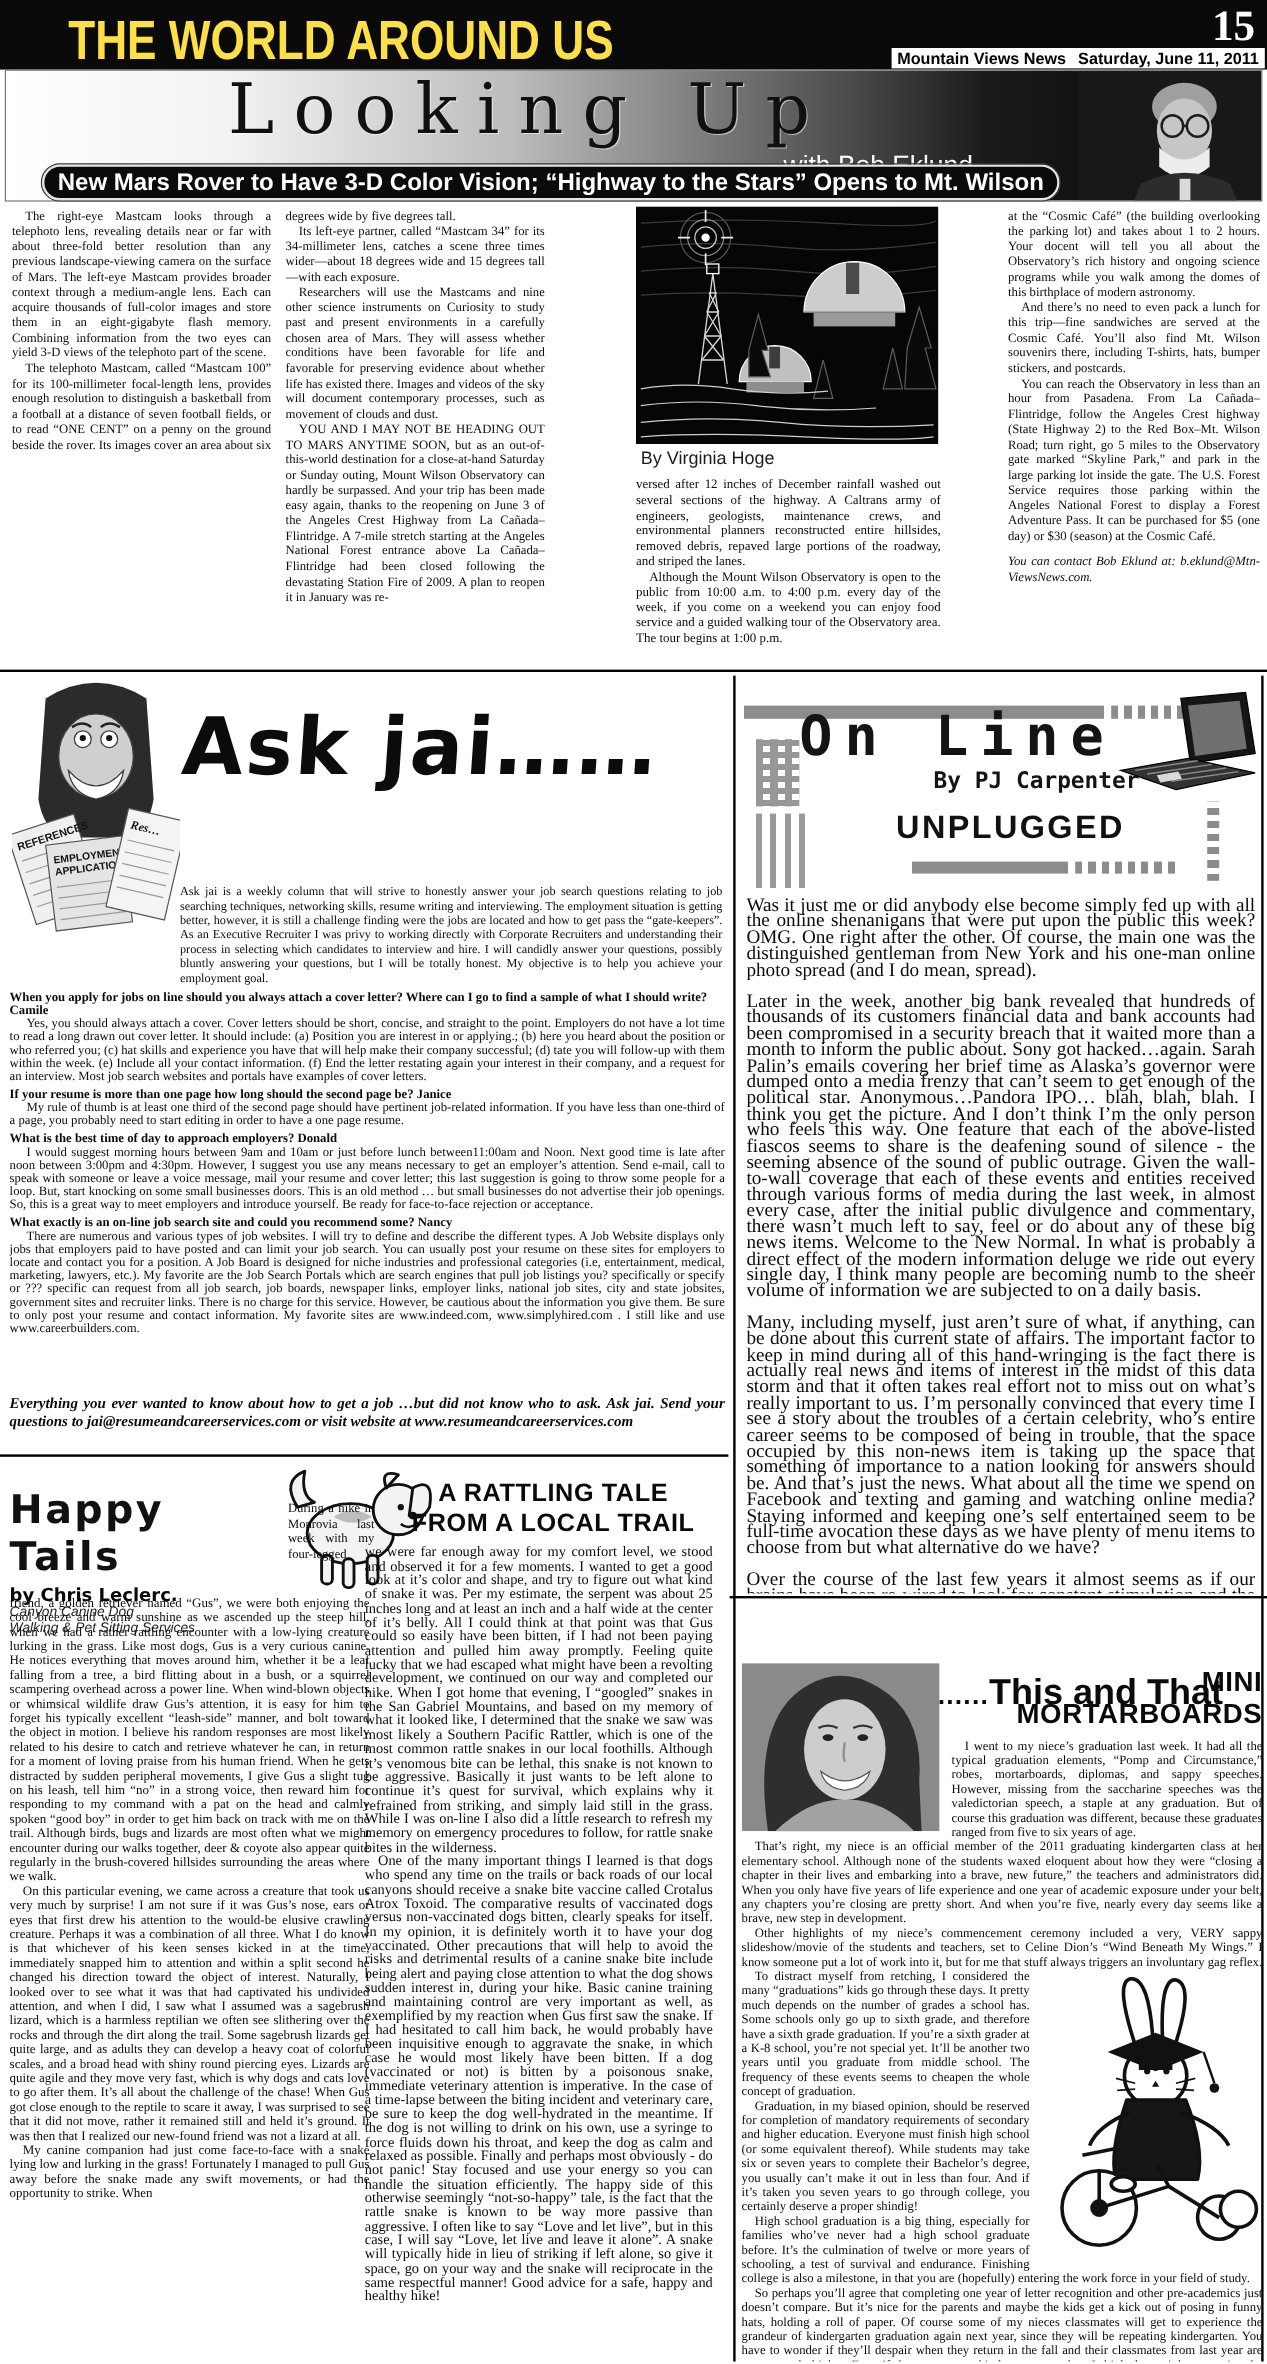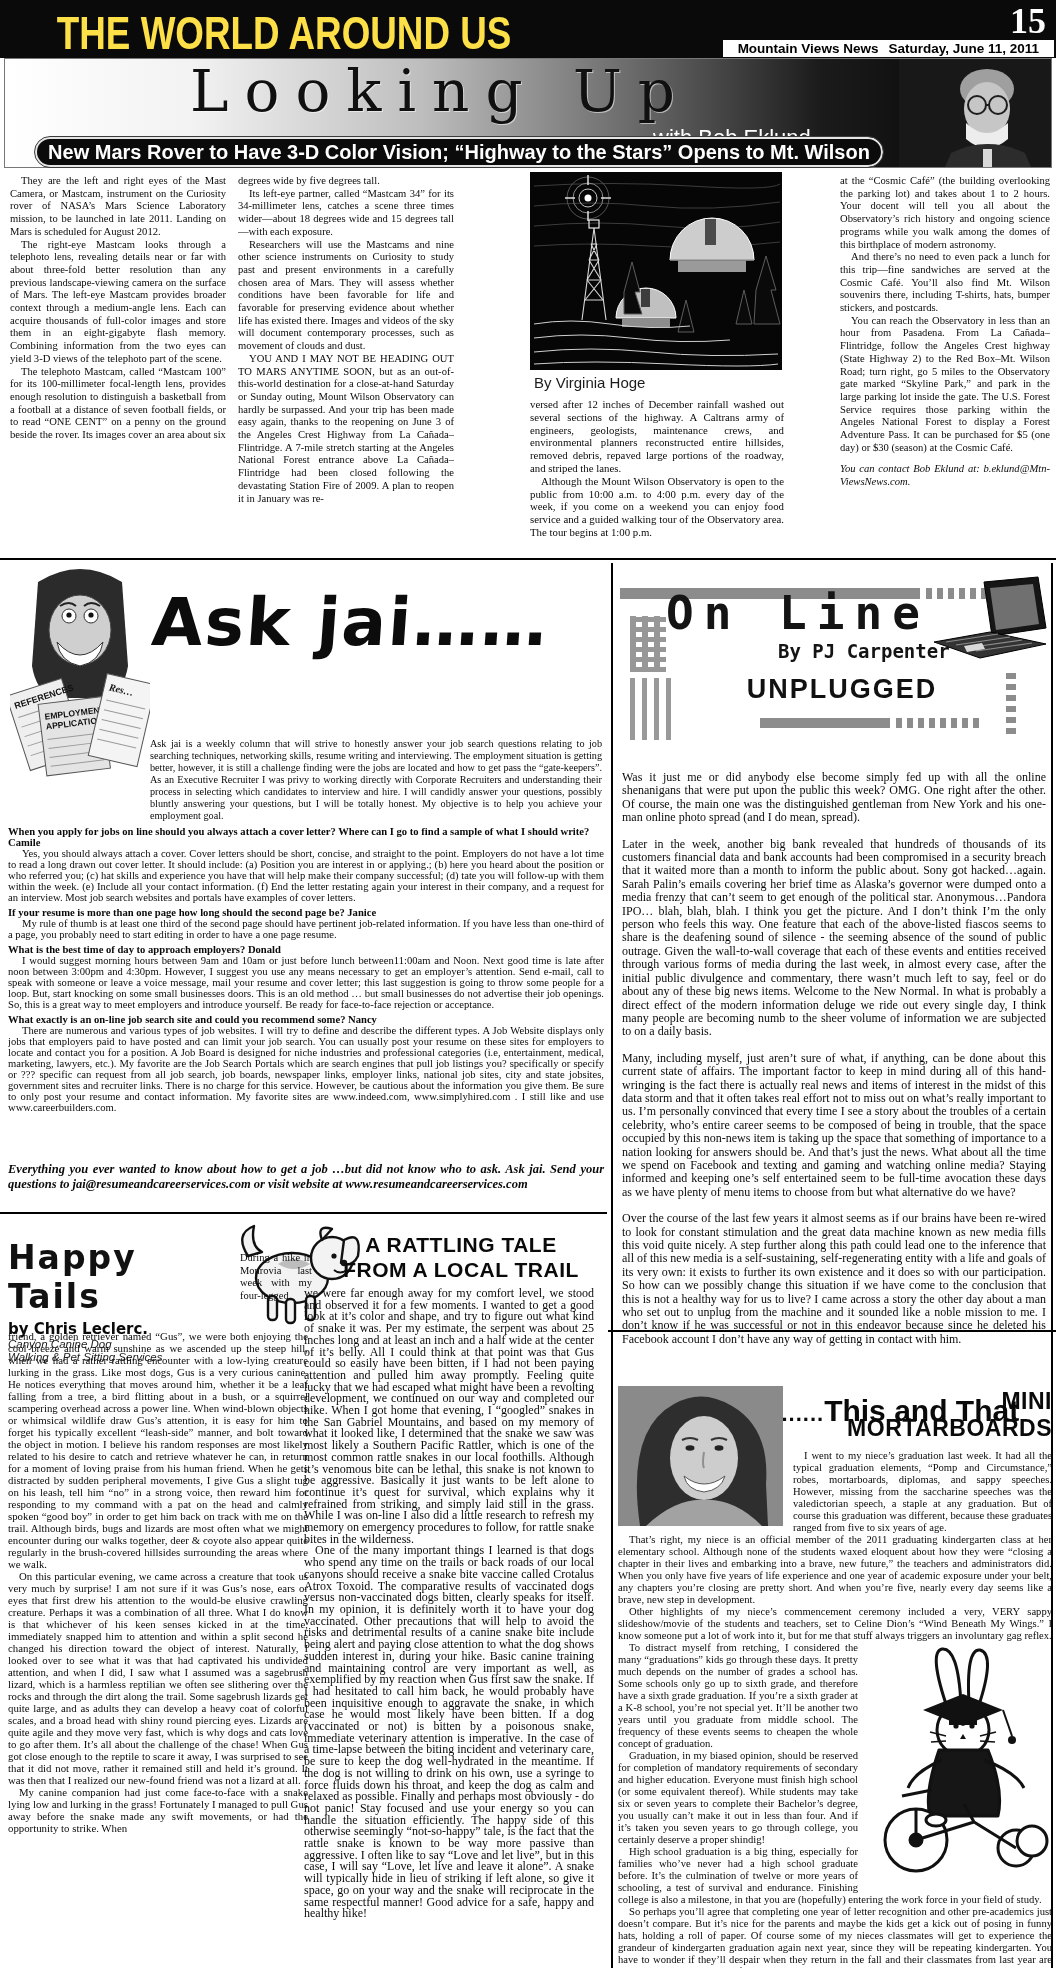--- a/index.html
+++ b/index.html
@@ -12,21 +12,21 @@
   .clip{overflow:hidden}
 
   
   .topbar{left:0;top:0;width:1056px;height:58px;background:#0a0a0a}
   .page-number{position:absolute;right:10px;top:0;color:#fff;
      font:bold 36px "Liberation Serif",serif}
   .section-title{position:absolute;left:0;top:6px;width:1010px;text-align:left;color:#fde047;
      font:bold 46px "Liberation Sans",sans-serif;letter-spacing:0}
   .section-title span{display:inline-block;transform:scaleX(.8)}
   .pub-strip{position:absolute;right:2px;top:40px;height:17px;background:#fff;color:#000;
-     font:bold 13.5px "Liberation Sans",sans-serif;padding:1px 15px;white-space:nowrap}
+     font:bold 13.5px "Liberation Sans",sans-serif;padding:1px 5px;white-space:nowrap}
   .pub-strip .date{margin-left:10px}
 
   
   .banner{left:4px;top:58px;width:1048px;height:110px;border:1px solid #777;
      background:linear-gradient(90deg,#ffffff 0%,#f2f2f2 18%,#bdbdbd 40%,#6a6a6a 60%,#1b1b1b 78%,#000 100%)}
   .banner-title{position:absolute;left:185px;top:-2px;
      font-family:"DejaVu Serif",serif;font-weight:normal;font-size:58px;color:#101010;
      letter-spacing:16px;text-shadow:1px 1px 0 rgba(255,255,255,.55)}
   .banner-byline{position:absolute;left:648px;top:66px;color:#fff;
      font:22px "Liberation Sans",sans-serif}
@@ -80,21 +80,21 @@
   .ol-byline{position:absolute;left:158px;top:68px;font-family:"DejaVu Sans Mono",monospace;
      font-weight:bold;font-size:19px;color:#141414}
   .ol-laptop{position:absolute;right:2px;top:4px;width:120px;height:86px}
   .ol-sub{position:absolute;left:88px;top:102px;width:268px;text-align:center;
      font:bold 27px "Liberation Sans",sans-serif;letter-spacing:2px;color:#111}
   .ol-bar-bottom{left:140px;top:146px;width:130px;height:10px}
   .ol-dash-bottom{position:absolute;left:276px;top:146px;width:86px;height:10px;
      background:repeating-linear-gradient(90deg,#8c8c8c 0 6px,transparent 6px 11px)}
   .ol-dash-right{position:absolute;right:34px;top:96px;width:10px;height:66px;
      background:repeating-linear-gradient(0deg,#8c8c8c 0 6px,transparent 6px 11px)}
-  .online-body{left:622px;top:771px;width:424px;height:580px;font-size:12px;line-height:13.4px}
+  .online-body{left:622px;top:748px;width:424px;height:580px;font-size:16px;line-height:13.4px}
   .online-body p{text-align:justify;margin-bottom:13px}
 
   
   .ht-logo{left:8px;top:1238px;width:228px}
   .ht-name{font-family:"DejaVu Sans",sans-serif;font-weight:bold;font-size:33px;
      letter-spacing:2px;color:#111}
   .ht-byline{font-family:"DejaVu Sans",sans-serif;font-weight:bold;font-size:15px;margin-top:4px}
   .ht-svc{font:italic 11.5px "Liberation Sans",sans-serif;color:#222;line-height:13px}
   .ht-dog{left:228px;top:1216px;width:138px;height:112px}
   .ht-wedge{left:240px;top:1252px;width:72px;font-size:10.5px;line-height:12.5px;text-align:justify}
@@ -142,21 +142,20 @@
         <line x1="87" y1="46" x2="90" y2="46"></line>
     </g>
     <path d="M67,64 Q88,84 109,64 L109,80 Q88,98 67,80 Z" fill="#ededed"></path>
     <path d="M52,94 Q88,76 126,94 L132,108 L46,108 Z" fill="#2c2c2c"></path>
     <rect x="84" y="90" width="9" height="18" fill="#d9d9d9"></rect>
   </svg>
   <div class="headline-bar">New Mars Rover to Have 3-D Color Vision; “Highway to the Stars” Opens to Mt. Wilson</div>
 </div>
 
 <div class="abs mcol mcol1 just clip">
-    <p>They are the left and right eyes of the Mast Camera, or Mastcam, instrument on the Curiosity rover of NASA’s Mars Science Laboratory mission, to be launched in late 2011.  Landing on Mars is scheduled for August 2012.</p>
     <p>The right-eye Mastcam looks through a telephoto lens, revealing details near or far with about three-fold better resolution than any previous landscape-viewing camera on the surface of Mars. The left-eye Mastcam provides broader context through a medium-angle lens. Each can acquire thousands of full-color images and store them in an eight-gigabyte flash memory.  Combining information from the two eyes can yield 3-D views of the telephoto part of the scene.</p>
     <p>The telephoto Mastcam, called “Mastcam 100” for its 100-millimeter focal-length lens, provides enough resolution to distinguish a basketball from a football at a distance of seven football fields, or to read “ONE CENT” on a penny on the ground beside the rover.  Its images cover an area about six</p>
   </div>
 <div class="abs mcol mcol2 just nofirst clip">
     <p>degrees wide by five degrees tall.</p>
     <p>Its left-eye partner, called “Mastcam 34” for its 34-millimeter lens, catches a scene three times wider—about 18 degrees wide and 15 degrees tall—with each exposure.</p>
     <p>Researchers will use the Mastcams and nine other science instruments on Curiosity to study past and present environments in a carefully chosen area of Mars.  They will assess whether conditions have been favorable for life and favorable for preserving evidence about whether life has existed there.  Images and videos of the sky will document contemporary processes, such as movement of clouds and dust.</p>
     <p>YOU AND I MAY NOT BE HEADING OUT TO MARS ANYTIME SOON, but as an out-of-this-world destination for a close-at-hand Saturday or Sunday outing, Mount Wilson Observatory can hardly be surpassed.  And your trip has been made easy again, thanks to the reopening on June 3 of the Angeles Crest Highway from La Cañada–Flintridge.  A 7-mile stretch starting at the Angeles National Forest entrance above La Cañada–Flintridge had been closed following the devastating Station Fire of 2009.  A plan to reopen it in January was re-</p>
   </div>
 

